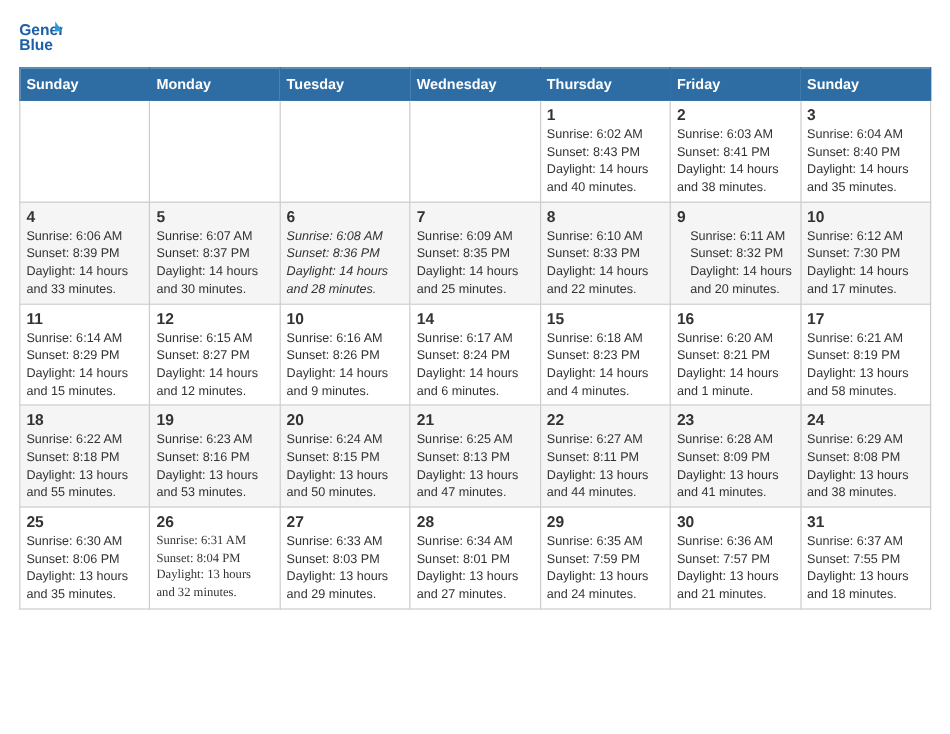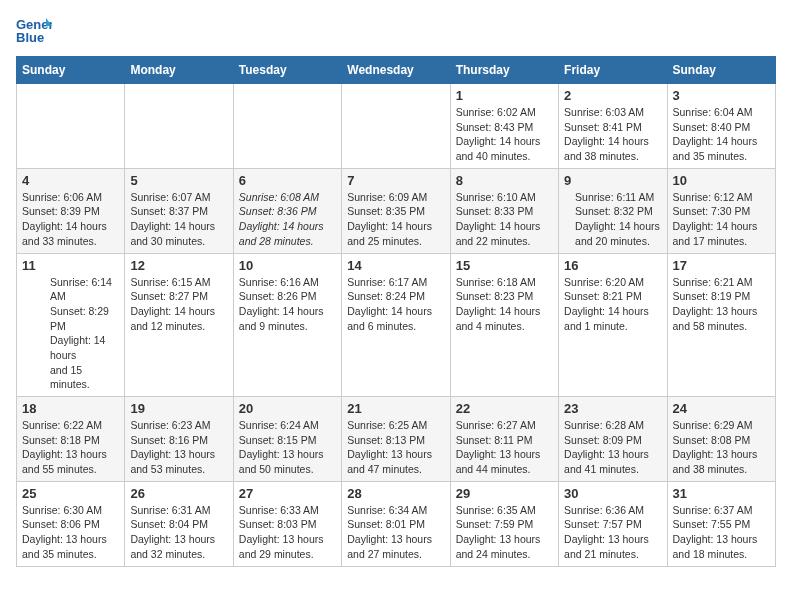--- a/index.html
+++ b/index.html
@@ -184,21 +184,21 @@
           <div class="day-number">10</div>
           <div class="day-info" style="white-space: pre-line;">Sunrise: 6:12 AM
 Sunset: 7:30 PM
 Daylight: 14 hours
 and 17 minutes.</div>
         </td>
       </tr>
       <tr>
         <td>
           <div class="day-number">11</div>
-          <div class="day-info" style="white-space: pre-line; margin-left: 28px;">Sunrise: 6:14 AM
+          <div class="day-info" style="white-space: pre-line;">Sunrise: 6:14 AM
 Sunset: 8:29 PM
 Daylight: 14 hours
 and 15 minutes.</div>
         </td>
         <td>
           <div class="day-number">12</div>
           <div class="day-info" style="white-space: pre-line;">Sunrise: 6:15 AM
 Sunset: 8:27 PM
 Daylight: 14 hours
 and 12 minutes.</div>
@@ -293,21 +293,21 @@
       <tr>
         <td>
           <div class="day-number">25</div>
           <div class="day-info" style="white-space: pre-line;">Sunrise: 6:30 AM
 Sunset: 8:06 PM
 Daylight: 13 hours
 and 35 minutes.</div>
         </td>
         <td>
           <div class="day-number">26</div>
-          <div class="day-info" style="white-space: pre-line;">Sunrise: 6:31 AM
+          <div class="day-info" style="white-space: pre-line; font-family: Liberation Serif, serif;">Sunrise: 6:31 AM
 Sunset: 8:04 PM
 Daylight: 13 hours
 and 32 minutes.</div>
         </td>
         <td>
           <div class="day-number">27</div>
           <div class="day-info" style="white-space: pre-line;">Sunrise: 6:33 AM
 Sunset: 8:03 PM
 Daylight: 13 hours
 and 29 minutes.</div>

